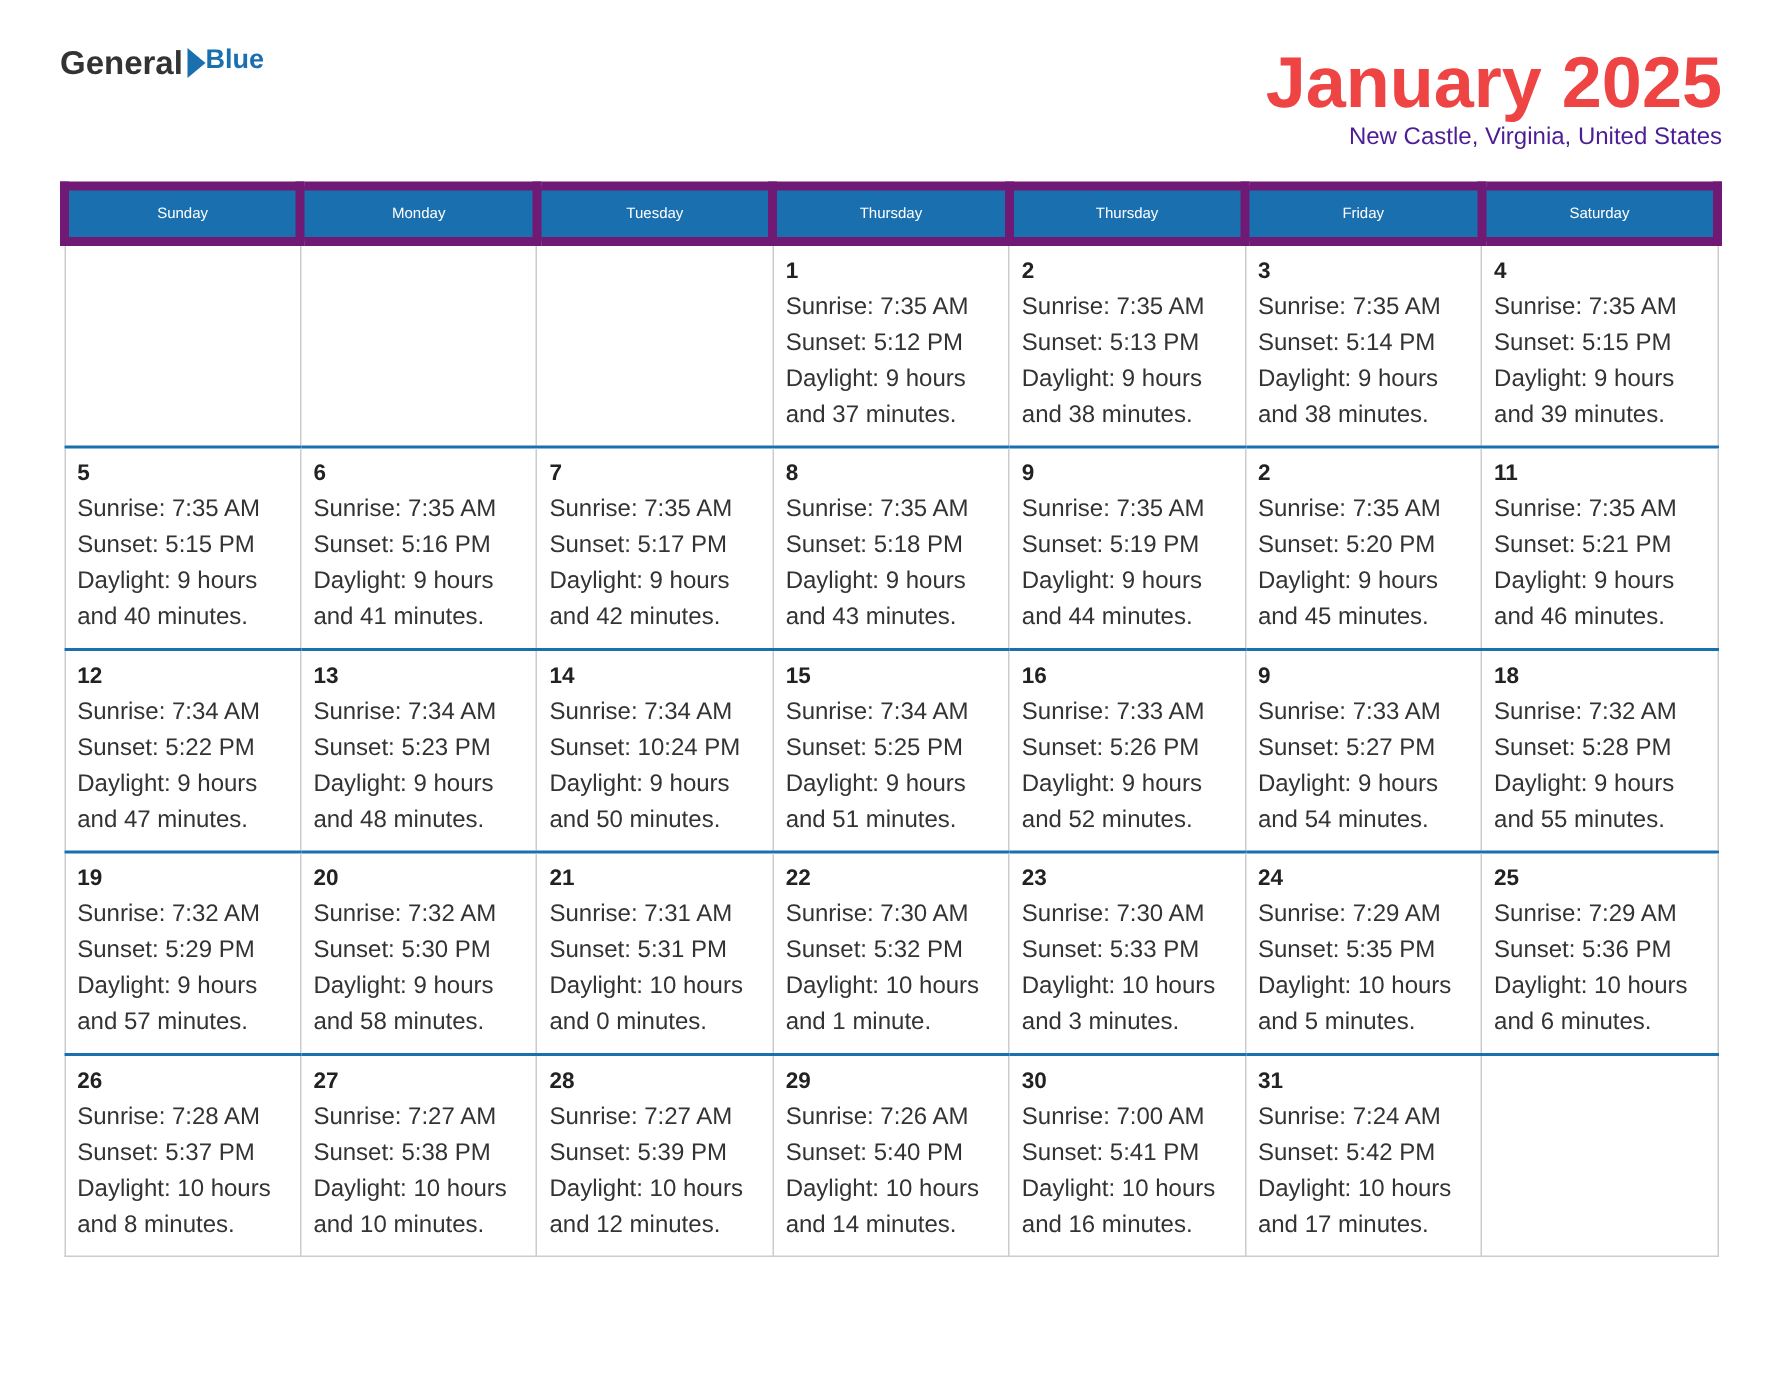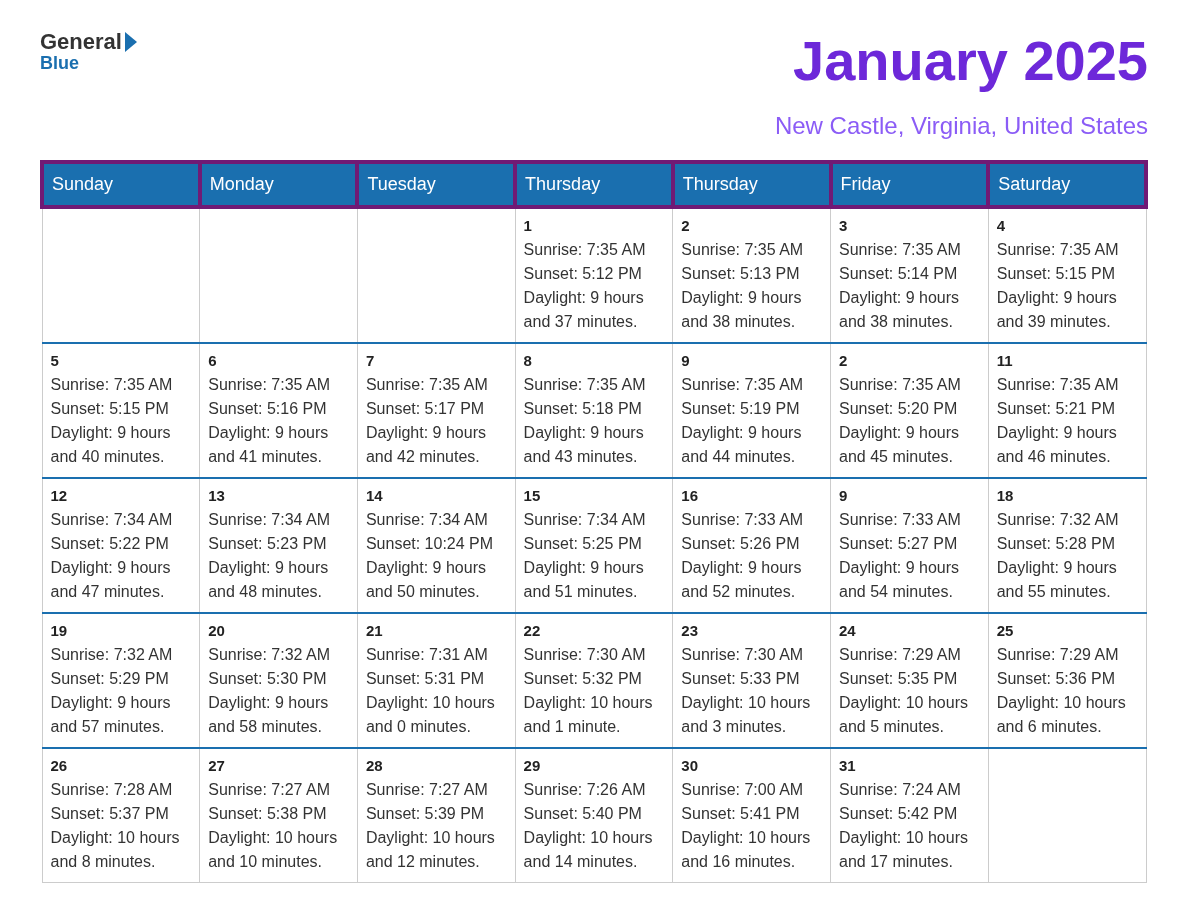--- a/index.html
+++ b/index.html
@@ -28,43 +28,43 @@
     }
     .logo-text-blue {
       font-size: 18px;
       font-weight: bold;
       color: #1a6faf;
     }
     .title-block {
       text-align: right;
     }
     .calendar-title {
-      font-size: 56px;
+      font-size: 48px;
       font-weight: bold;
-      color: #6d28d9;
+      color: #ef4444;
       line-height: 1.1;
     }
     .calendar-subtitle {
-      font-size: 24px;
-      color: #8b5cf6;
-      margin-top: 20px;
+      font-size: 16px;
+      color: #4c1d95;
+      margin-top: 0;
     }
     .calendar {
       width: 100%;
       border-collapse: collapse;
       border: 1px solid #aaa;
     }
     .calendar th {
       background-color: #1a6faf;
       color: #fff;
       padding: 10px 8px;
-      font-size: 18px;
+      font-size: 10px;
       font-weight: normal;
-      text-align: left;
-      border: 4px solid #701a75;
+      text-align: center;
+      border: 6px solid #701a75;
     }
     .calendar td {
       vertical-align: top;
       padding: 8px;
       border: 1px solid #ccc;
       width: 14.28%;
       min-height: 100px;
       font-size: 12.5px;
       color: #333;
     }
@@ -85,21 +85,21 @@
     }
     .row-divider td {
       border-top: 2px solid #1a6faf;
     }
   </style>
 </head>
 <body>
 
 <div class="header">
   <div class="logo">
-    <div style="display:flex; flex-direction:column; line-height:1.1;">
+    <div style="display:flex; flex-direction:row; line-height:1.1;text-align:right;">
       <div style="display:flex; align-items:center;">
         <span class="logo-text-general">General</span>
         <span style="display:inline-block; width:0; height:0; border-left:12px solid #1a6faf; border-top:10px solid transparent; border-bottom:10px solid transparent; margin-left:3px; margin-top:0px;"></span>
       </div>
       <span class="logo-text-blue">Blue</span>
     </div>
   </div>
   <div class="title-block">
     <div class="calendar-title">January 2025</div>
     <div class="calendar-subtitle">New Castle, Virginia, United States</div>

